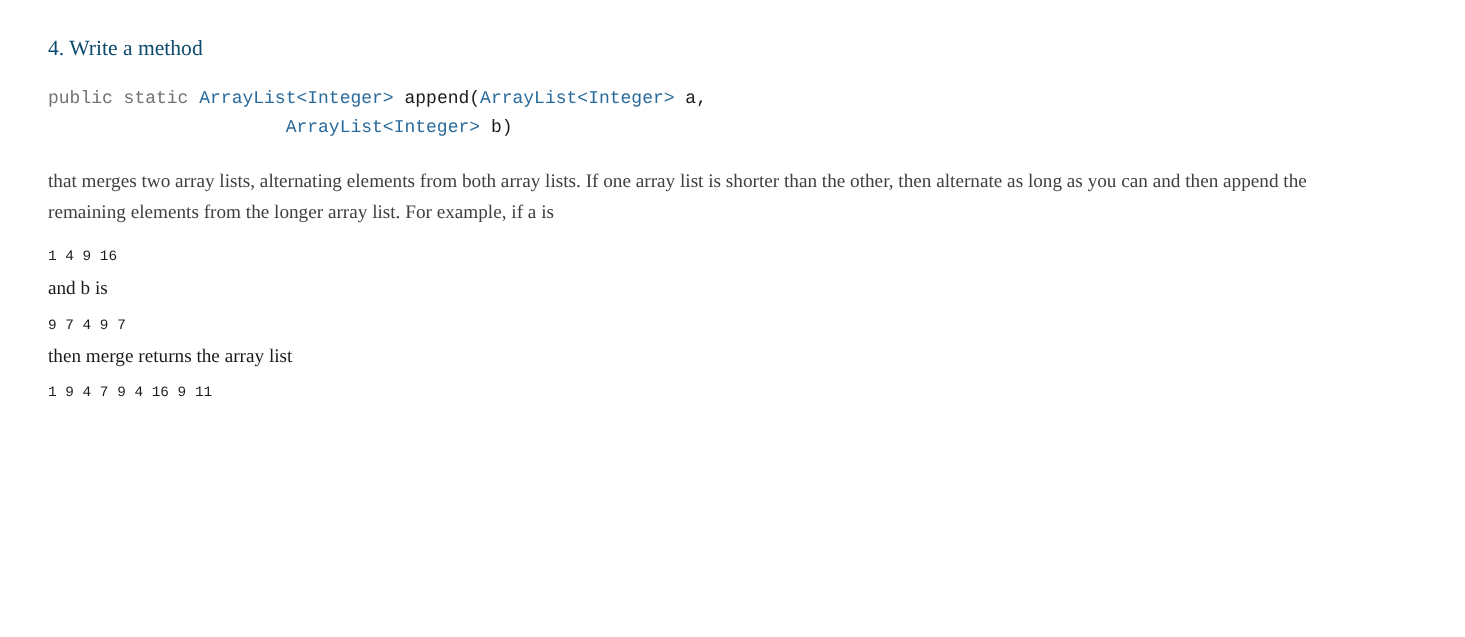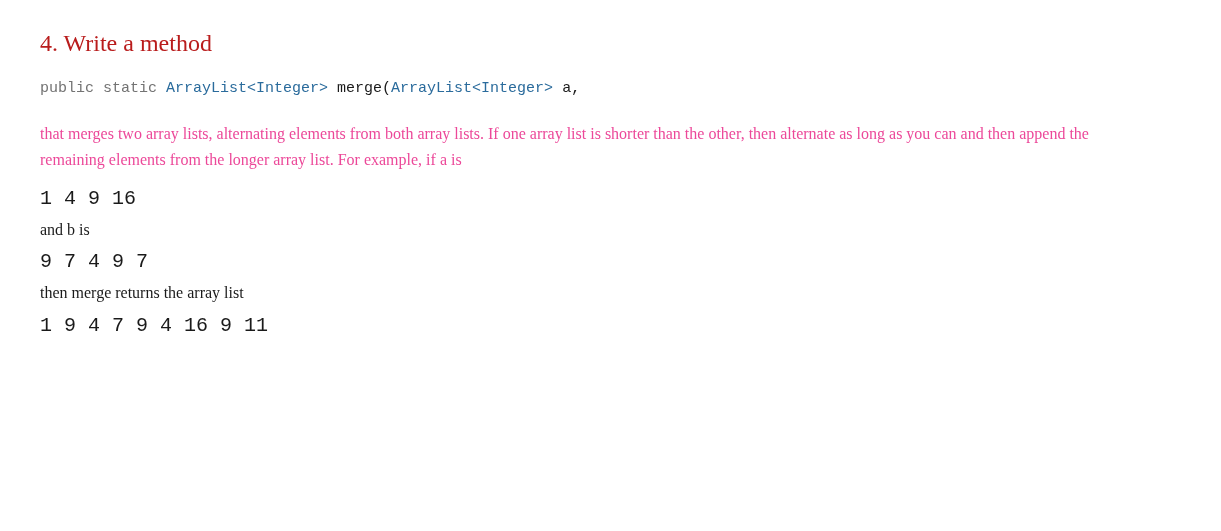--- a/index.html
+++ b/index.html
@@ -12,24 +12,24 @@
       background-color: #ffffff;
       font-family: Georgia, 'Times New Roman', Times, serif;
       font-size: 16px;
       color: #1a1a1a;
       width: 1221px;
       min-height: 531px;
       padding: 30px 40px;
     }
 
     .question-number {
-      font-size: 24px;
+      font-size: 18px;
       font-weight: normal;
       margin-bottom: 20px;
-      color: #b91c1c;
+      color: #0c4a6e;
     }
 
     .code-block {
       font-family: 'Courier New', Courier, monospace;
       font-size: 15px;
       margin-bottom: 20px;
       line-height: 1.6;
     }
 
     .kw {
@@ -49,46 +49,49 @@
     }
 
     .code-line2 {
       display: block;
       padding-left: 22ch; 
     }
 
     .description {
       font-size: 16px;
       line-height: 1.65;
-      color: #ec4899;
+      color: #404040;
       margin-bottom: 8px;
       max-width: 1100px;
     }
 
     .example-line {
       font-size: 16px;
       line-height: 1.65;
       color: #1a1a1a;
       margin-bottom: 2px;
     }
 
     .example-value {
       font-family: 'Courier New', Courier, monospace;
-      font-size: 20px;
+      font-size: 12px;
       color: #1a1a1a;
     }
   </style>
 </head>
 <body>
 
 <p class="question-number">4. Write a method</p>
 
 <div class="code-block">
   <span class="code-line1">
-    <span class="kw">public static </span><span class="cls">ArrayList&lt;Integer&gt;</span><span> merge</span><span class="punc">(</span><span class="cls">ArrayList&lt;Integer&gt;</span><span> a,</span>
+    <span class="kw">public static </span><span class="cls">ArrayList&lt;Integer&gt;</span><span> append</span><span class="punc">(</span><span class="cls">ArrayList&lt;Integer&gt;</span><span> a,</span>
+  </span>
+  <span class="code-line2">
+    <span class="cls">ArrayList&lt;Integer&gt;</span><span> b)</span>
   </span>
 </div>
 
 <p class="description">that merges two array lists, alternating elements from both array lists. If one array list is shorter than the other, then alternate as long as you can and then append the remaining elements from the longer array list. For example, if a is</p>
 
 <p class="example-line">
   <span class="example-value">1 4 9 16</span>
 </p>
 
 <p class="example-line">and b is</p>

